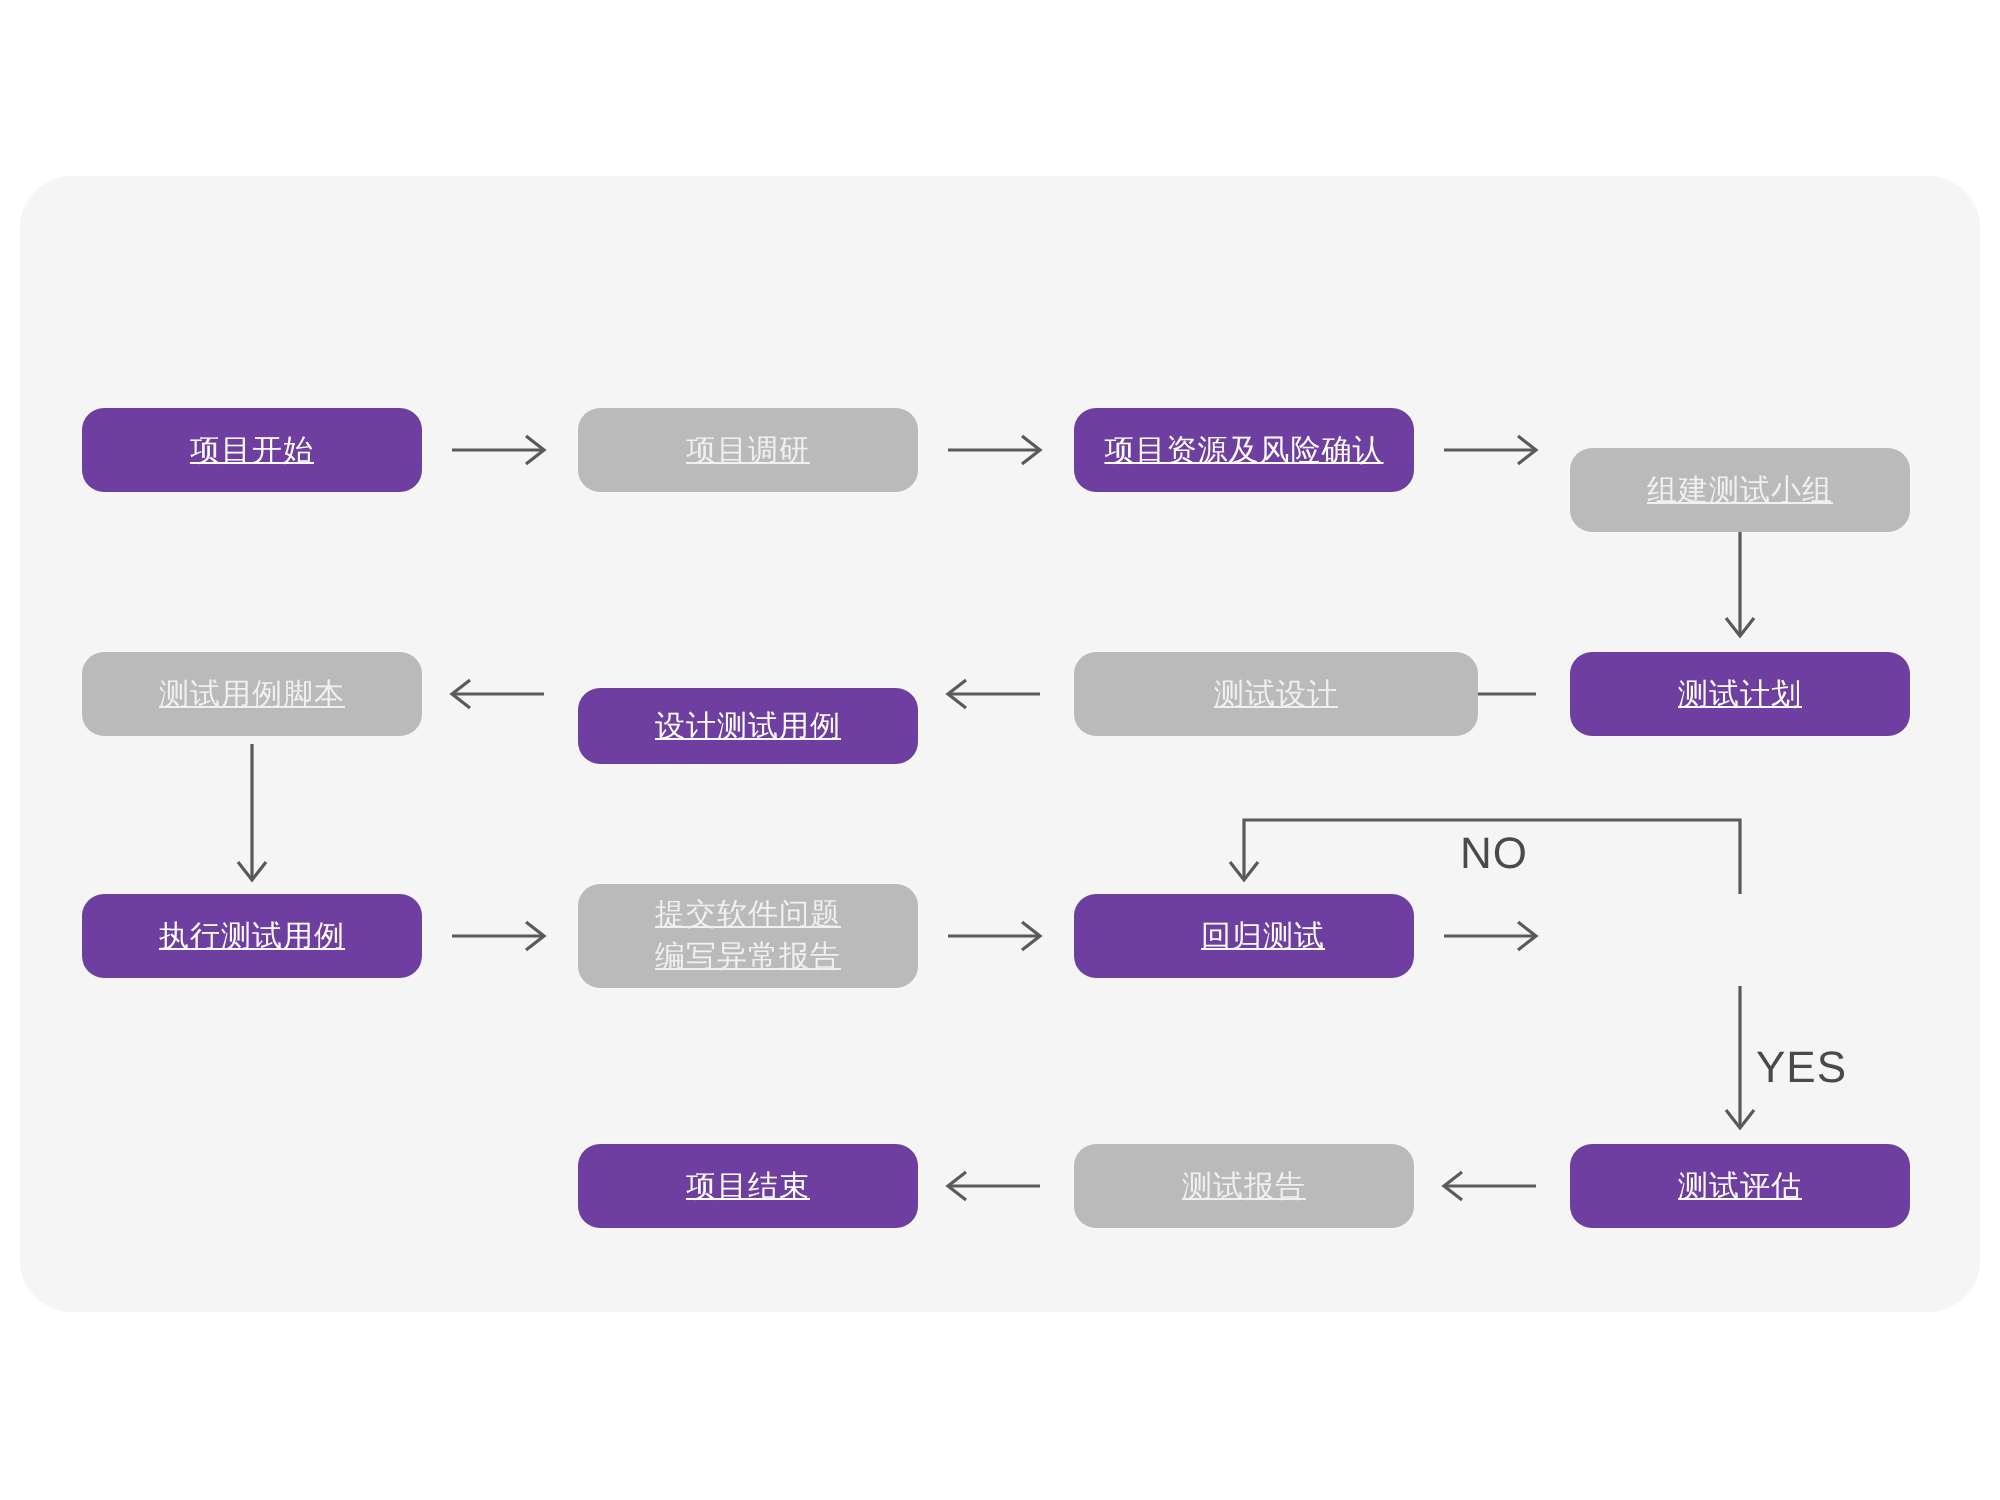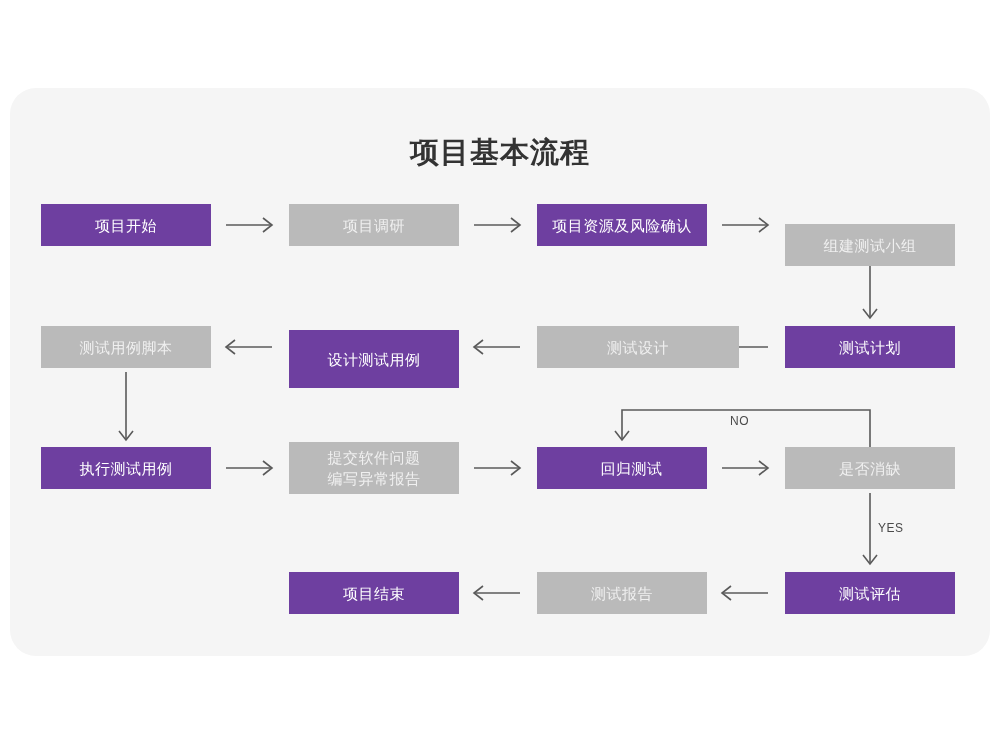--- a/index.html
+++ b/index.html
@@ -35,61 +35,61 @@
     width: 1000px;
     text-align: center;
     font-size: 29px;
     font-weight: 700;
     color: #333333;
     letter-spacing: 1px;
   }
   .node {
     position: absolute;
     box-sizing: border-box;
-    border-radius: 0;
+    border-radius: 11px;
     display: flex;
     align-items: center;
     justify-content: center;
     text-align: right;
     font-size: 15px;
     line-height: 21px;
     letter-spacing: 0.5px;
     white-space: pre-line;
+    text-decoration: underline;
   }
   .node.purple {
     background: #6e3fa0;
     color: #ffffff;
   }
   .node.gray {
     background: #bababa;
     color: #f0f0f0;
   }
   .svg-layer {
     position: absolute;
     left: 0;
     top: 0;
     width: 1000px;
     height: 750px;
     pointer-events: none;
   }
   .edge-label {
     position: absolute;
-    font-size: 12px;
+    font-size: 22px;
     color: #4a4a4a;
     letter-spacing: 0.5px;
   }
 </style>
 </head>
 <body>
 
 <div id="stage">
 
   <div class="panel"></div>
 
-  <div class="title">项目基本流程</div>
 
   <svg class="svg-layer" viewBox="0 0 1000 750" xmlns="http://www.w3.org/2000/svg">
     <g stroke="#5a5a5a" stroke-width="1.6" fill="none" stroke-linecap="butt" stroke-linejoin="miter">
 
       <g>
         <line x1="226" y1="225" x2="272" y2="225"></line>
         <polyline points="263,218 272,225 263,232" fill="none"></polyline>
       </g>
       <g>
         <line x1="474" y1="225" x2="520" y2="225"></line>
@@ -157,29 +157,28 @@
 
     </g>
   </svg>
 
   <div class="node purple" style="left:41px;  top:204px; width:170px; height:42px;">项目开始</div>
   <div class="node gray" style="left:289px; top:204px; width:170px; height:42px;">项目调研</div>
   <div class="node purple" style="left:537px; top:204px; width:170px; height:42px;">项目资源及风险确认</div>
   <div class="node gray" style="left:785px; top:204px; width:170px; height:42px;margin-top:20px;">组建测试小组</div>
 
   <div class="node gray" style="left:41px;  top:326px; width:170px; height:42px;">测试用例脚本</div>
-  <div class="node purple" style="left:289px; top:330px; width:170px; height:58px;">设计测试用例</div>
+  <div class="node purple" style="left:289px; top:344px; width:170px; height:38px;">设计测试用例</div>
   <div class="node gray" style="left:537px; top:326px; width:202px; height:42px;">测试设计</div>
   <div class="node purple" style="left:785px; top:326px; width:170px; height:42px;">测试计划</div>
 
   <div class="node purple" style="left:41px;  top:447px; width:170px; height:42px;">执行测试用例</div>
   <div class="node gray" style="left:289px; top:442px; width:170px; height:52px;">提交软件问题
 编写异常报告</div>
   <div class="node purple" style="left:537px; top:447px; width:170px; height:42px;padding-left:19px;">回归测试</div>
-  <div class="node gray" style="left:785px; top:447px; width:170px; height:42px;">是否消缺</div>
 
   <div class="node purple" style="left:289px; top:572px; width:170px; height:42px;">项目结束</div>
   <div class="node gray" style="left:537px; top:572px; width:170px; height:42px;">测试报告</div>
   <div class="node purple" style="left:785px; top:572px; width:170px; height:42px;">测试评估</div>
 
   <div class="edge-label" style="left:730px; top:414px;">NO</div>
   <div class="edge-label" style="left:878px; top:521px;">YES</div>
 
 </div>
 

